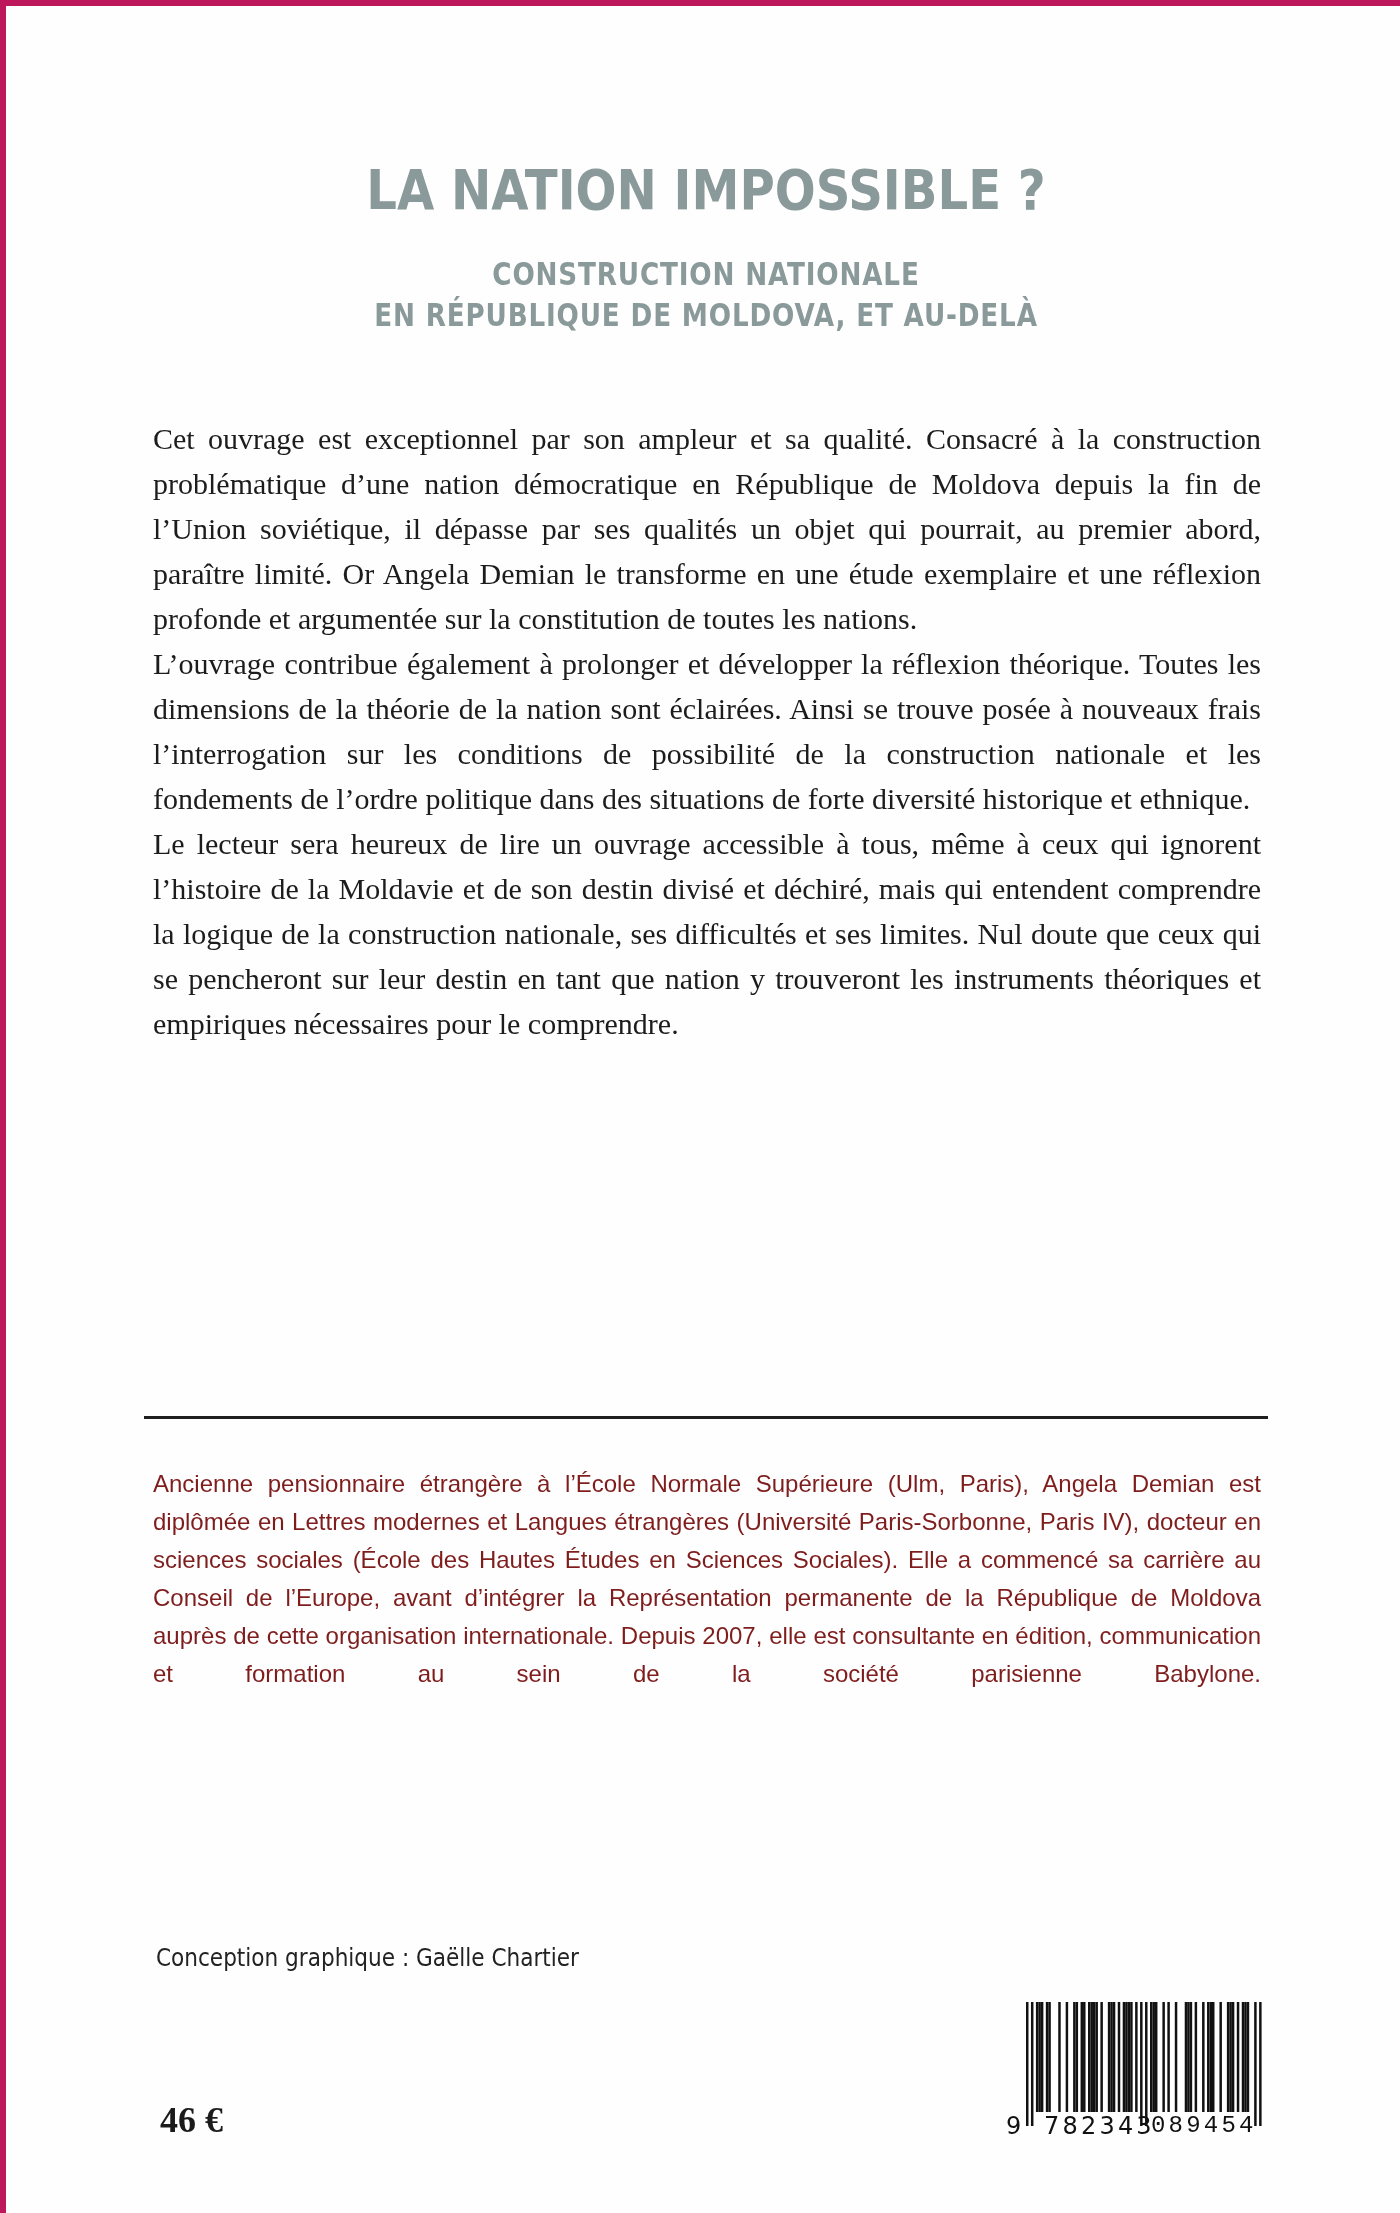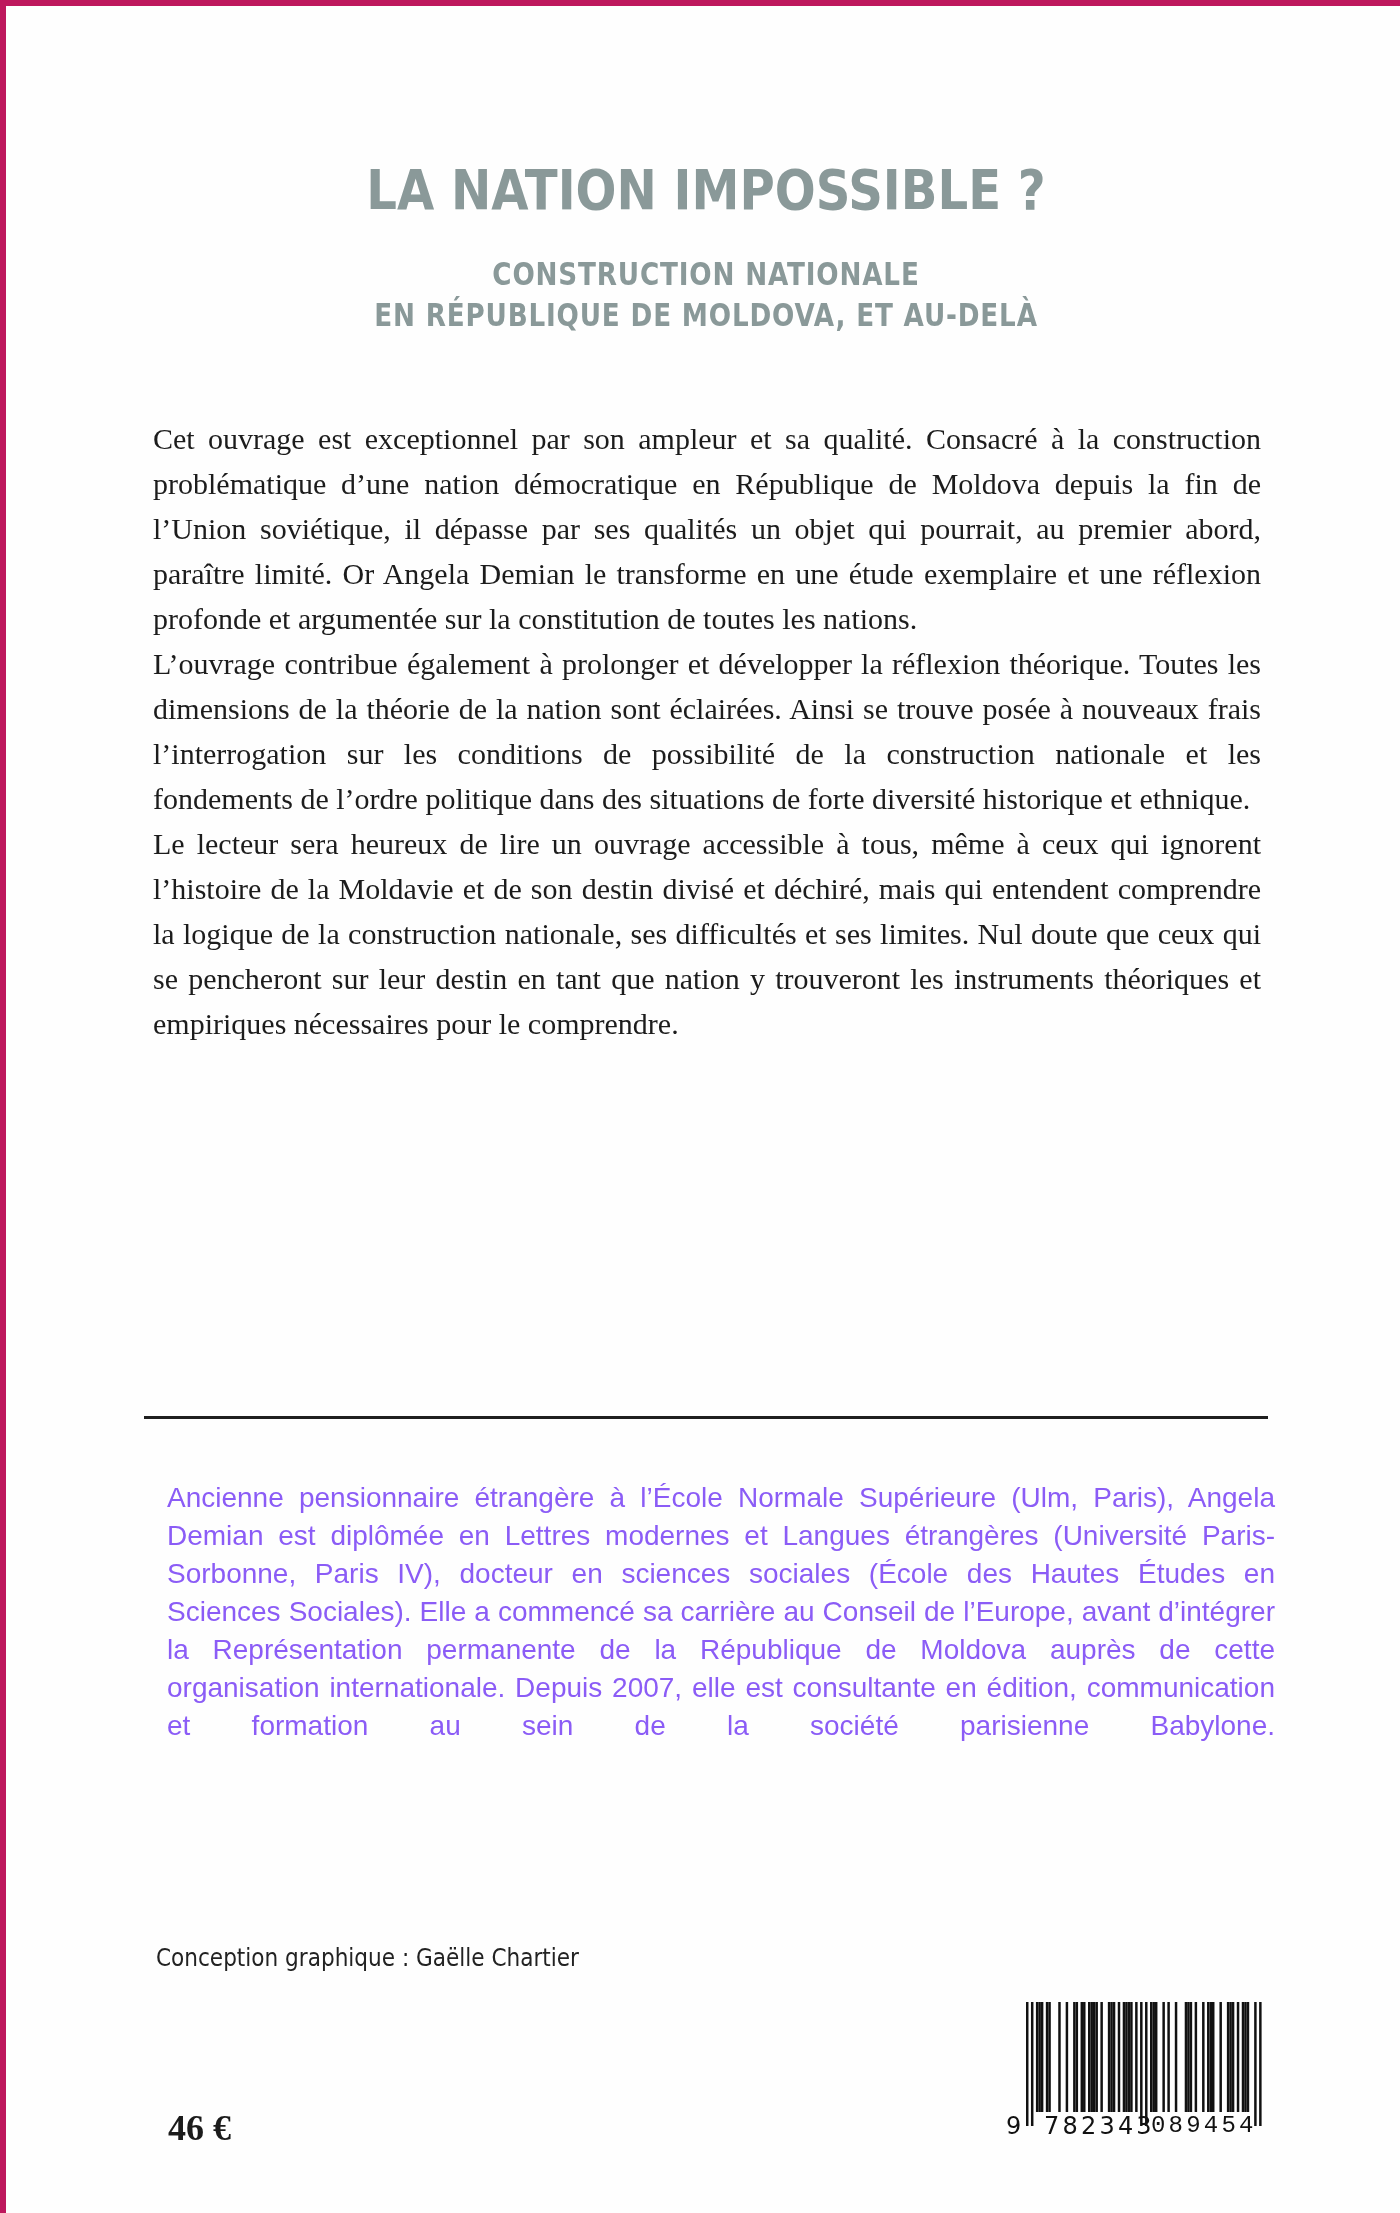--- a/index.html
+++ b/index.html
@@ -35,37 +35,37 @@
     position: absolute; right: 145px; top: 1192px;
     font-family: "Liberation Serif", serif; font-style: italic;
     font-size: 28px; line-height: 40px; color: #1c1c1c; margin: 0;
   }
   .divider {
     position: absolute; left: 138px; width: 1124px; top: 1410px; height: 3px;
     background: #1f1f1f;
   }
   .bio {
     position: absolute; left: 147px; width: 1108px; top: 1459px;
-    font-family: "Liberation Sans", sans-serif; font-size: 28px; line-height: 38px;
-    color: #8b5cf6; margin: 14px; text-align: justify; text-align-last: justify;
+    font-family: "Liberation Sans", sans-serif; font-size: 24px; line-height: 38px;
+    color: #7f1d1d; margin: 0; text-align: justify; text-align-last: justify;
   }
   .credit {
     position: absolute; left: 150px; top: 1934px;
     font-family: "DejaVu Sans", sans-serif; font-size: 24px; line-height: 36px;
     color: #222; transform: scaleX(0.9); transform-origin: 0 0; margin: 0;
   }
   .isbn {
     position: absolute; left: 150px; top: 2046px;
     font-family: "Liberation Serif", serif; font-weight: bold; font-size: 36px; line-height: 40px;
     color: #1b1b1b; margin: 0;
   }
   .price {
     position: absolute; left: 150px; top: 2090px;
     font-family: "Liberation Serif", serif; font-weight: bold; font-size: 36px; line-height: 40px;
-    color: #1b1b1b; margin: 12px; text-align: right;
+    color: #1b1b1b; margin: 4px; text-align: right;
   }
   .barcode {
     position: absolute; left: 1000px; top: 1994px; width: 270px; height: 140px;
   }
   .barcode svg { position: absolute; left: 0; top: 0; }
   .barcode-digits {
     position: absolute; left: 1000px; top: 2106px; width: 270px; height: 28px;
     font-family: "DejaVu Sans", sans-serif; font-size: 24px; line-height: 28px; color: #111;
   }
   .barcode-digits .d-first { position: absolute; left: 0px; top: 0; }

